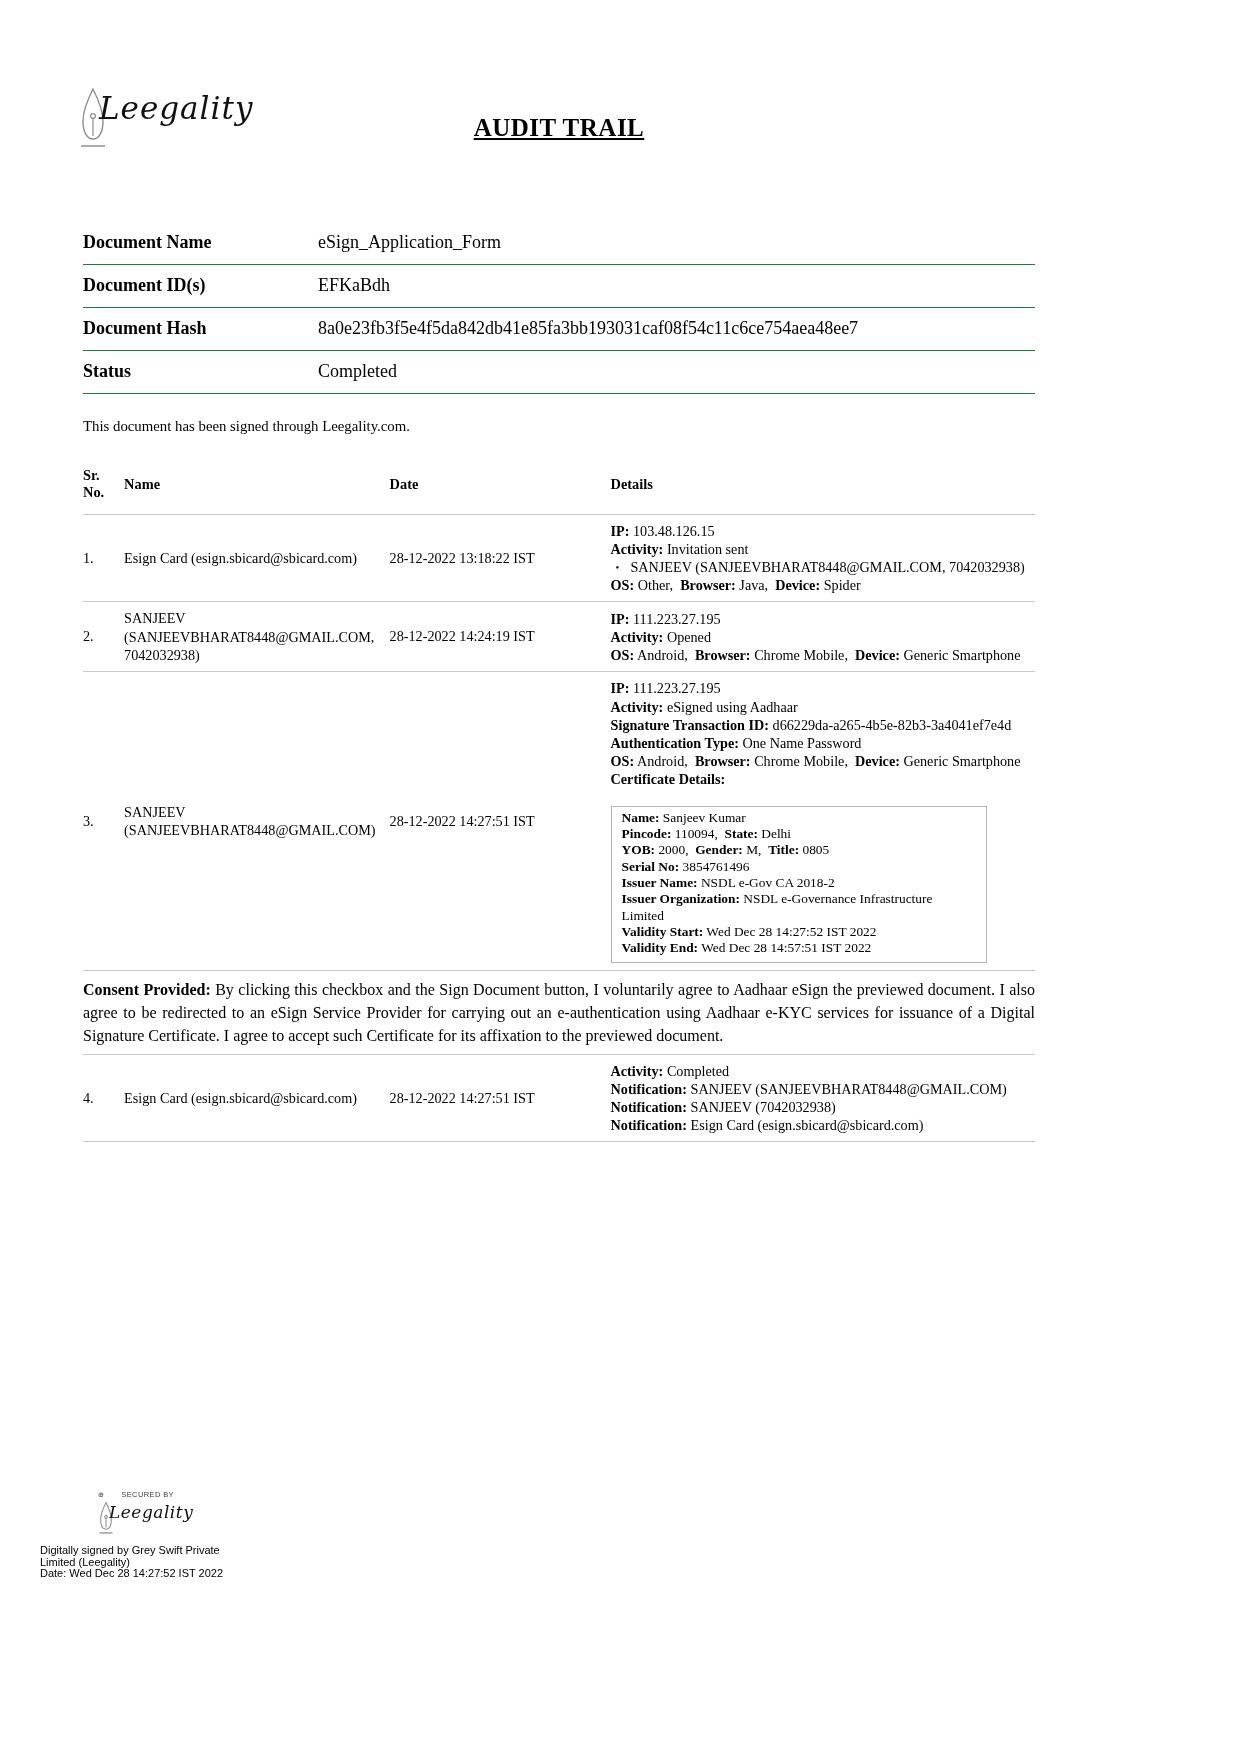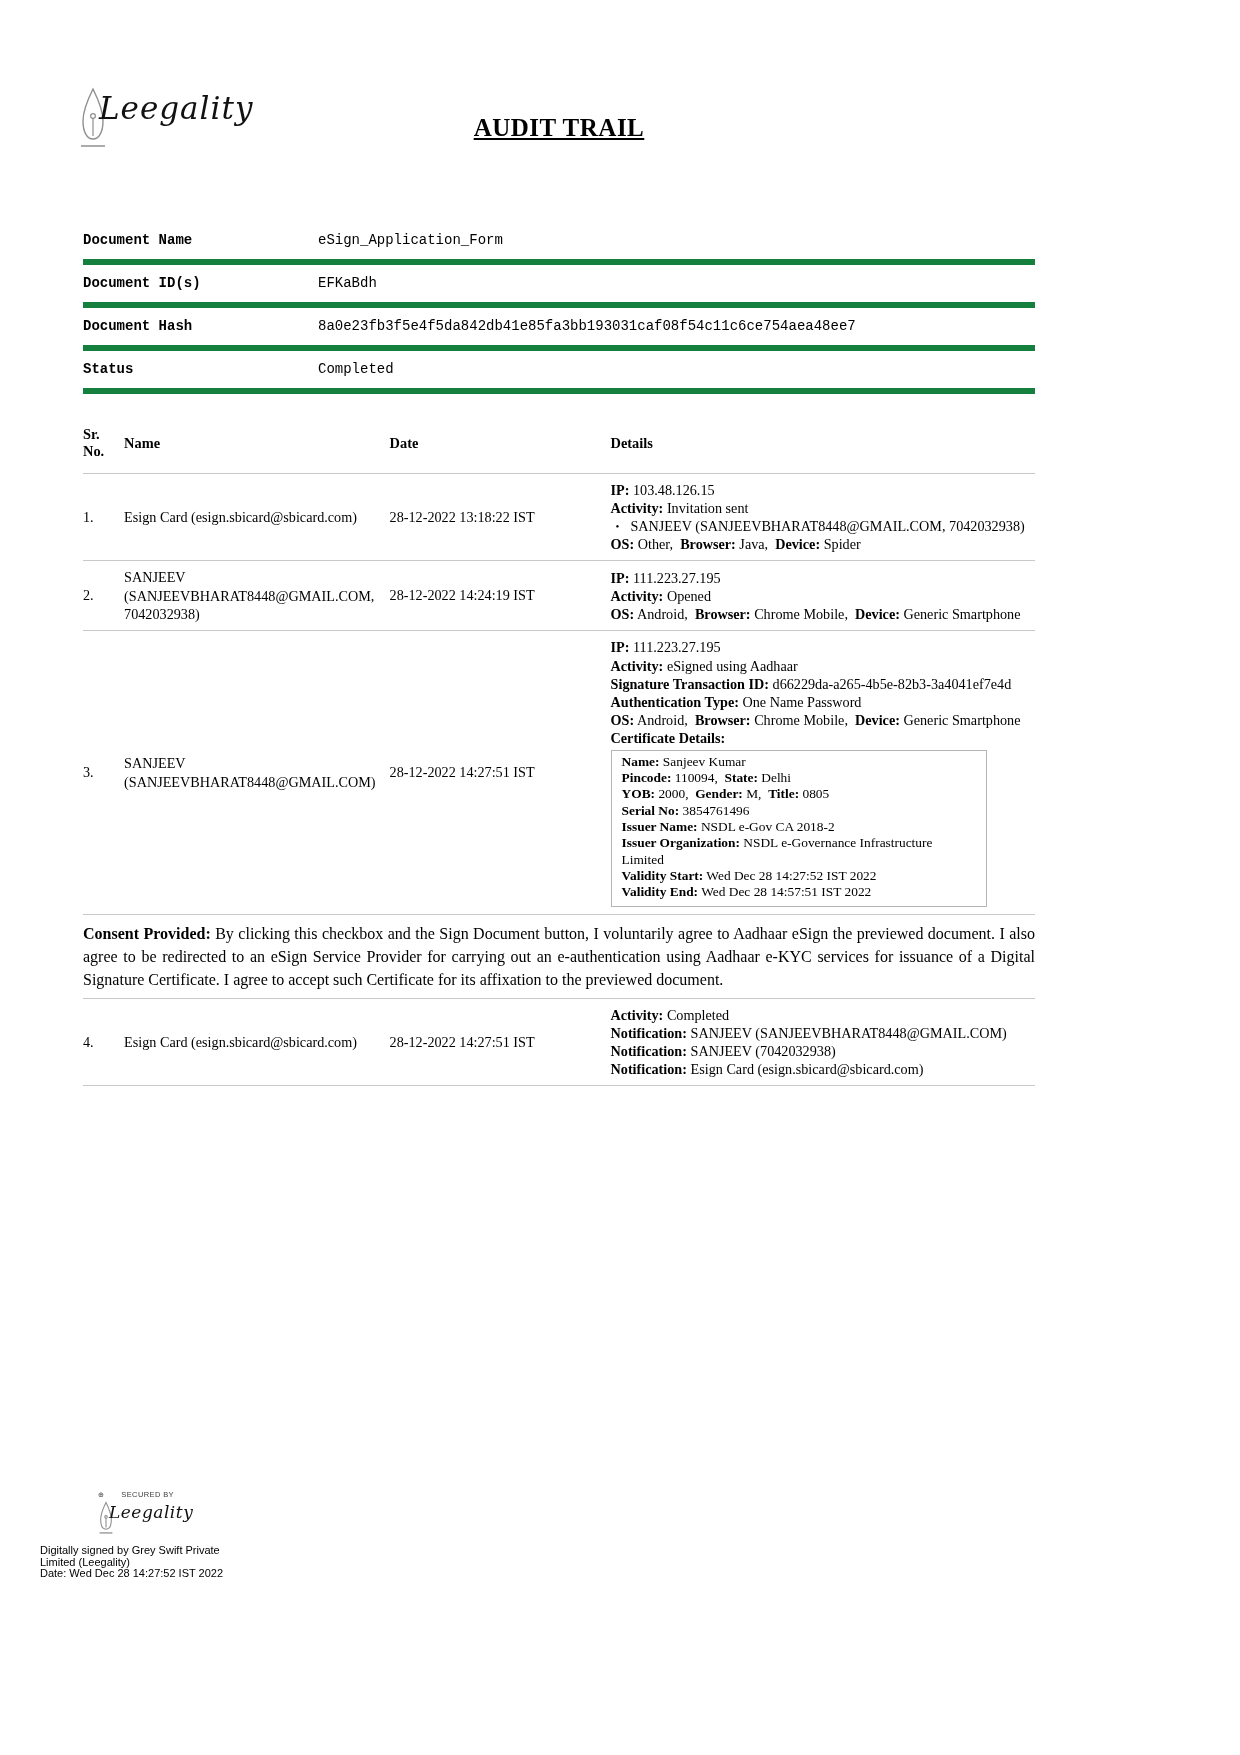--- a/index.html
+++ b/index.html
@@ -18,41 +18,41 @@
     margin-left:-9px; margin-top:4px; letter-spacing:1px; color:#111;
   }
   .doc-title {
     margin:0; padding-top:102px; text-align:center;
     font-size:25px; font-weight:700; letter-spacing:.5px;
     text-decoration:underline;
   }
 
   
   .info-table { width:100%; border-collapse:collapse; margin-top:80px; }
-  .info-table td { border-bottom:6px solid #15803d; padding:10px 0 11px; font-size:14px;font-family:Liberation Mono, monospace; }
+  .info-table td { border-bottom:1px solid #15803d; padding:10px 0 11px; font-size:18px; }
   .info-table .info-label { width:235px; font-weight:700; }
 
   .signed-note { margin:24px 0 0; font-size:14.8px; }
 
   
   .audit-table { width:100%; border-collapse:collapse; margin-top:26px; font-size:14.2px; }
   .audit-table th {
     text-align:left; font-weight:700; font-size:14.4px;
     padding:6px 0 13px; border-bottom:1px solid #c9c9c9;
   }
   .col-sr { width:45px; } .col-name { width:237px; } .col-date { width:236px; } .col-details { width:434px; }
   .audit-table td { border-bottom:1px solid #c9c9c9; vertical-align:middle; padding:7px 0; }
   .audit-table td.sr { vertical-align:middle; }
   .audit-table td.name { padding-right:14px; }
   .audit-table td.date { white-space:nowrap; }
   .name-line { line-height:1.3; }
   .dline { line-height:1.27; }
   .dline .bul { display:inline-block; font-size:11px; margin:0 11px 0 5px; vertical-align:1px; }
   .certbox {
-    border:1px solid #b5b5b5; margin-top:3px; padding:3px 10px 5px; width:376px;
+    border:1px solid #b5b5b5; margin-top:18px; padding:3px 10px 5px; width:376px;
     font-size:13.4px;
   }
   .cline { line-height:1.22; }
   .consent-cell {
     font-size:16px; line-height:1.45; text-align:justify; padding:9px 0 10px;
   }
 
   
   .footer { position:absolute; left:40px; top:1490px; }
   .secured-block { margin-left:58px; }
@@ -102,20 +102,21 @@
             <td class="info-label">Document Hash</td>
             <td class="info-value">8a0e23fb3f5e4f5da842db41e85fa3bb193031caf08f54c11c6ce754aea48ee7</td>
           </tr>
           <tr>
             <td class="info-label">Status</td>
             <td class="info-value">Completed</td>
           </tr>
         </tbody>
     </table>
 
+    <p class="signed-note">This document has been signed through Leegality.com.</p>
 
     <table class="audit-table">
       <colgroup>
         <col class="col-sr">
           <col class="col-name">
           <col class="col-date">
           <col class="col-details">
       </colgroup>
       <thead>
         <tr id="audit-head-row">

